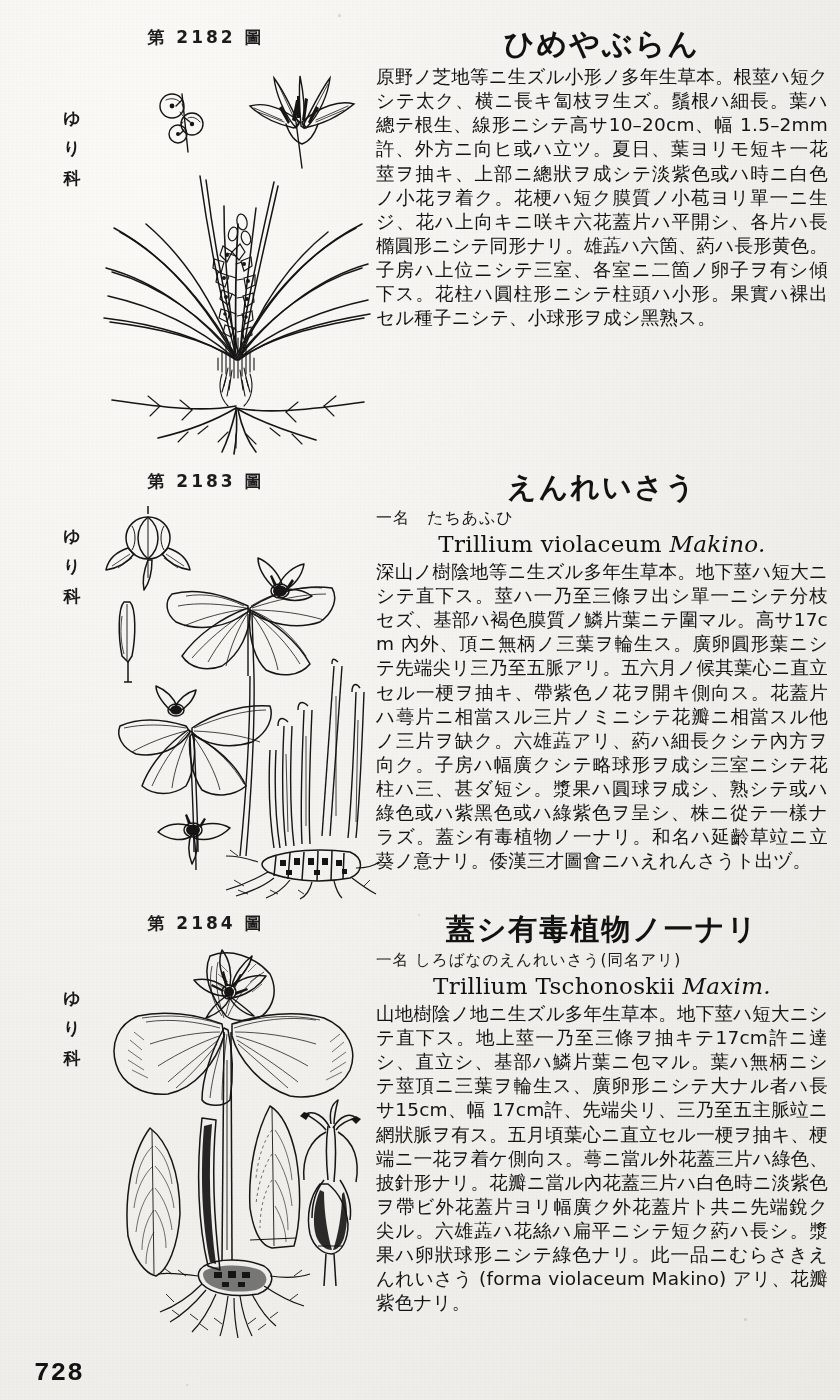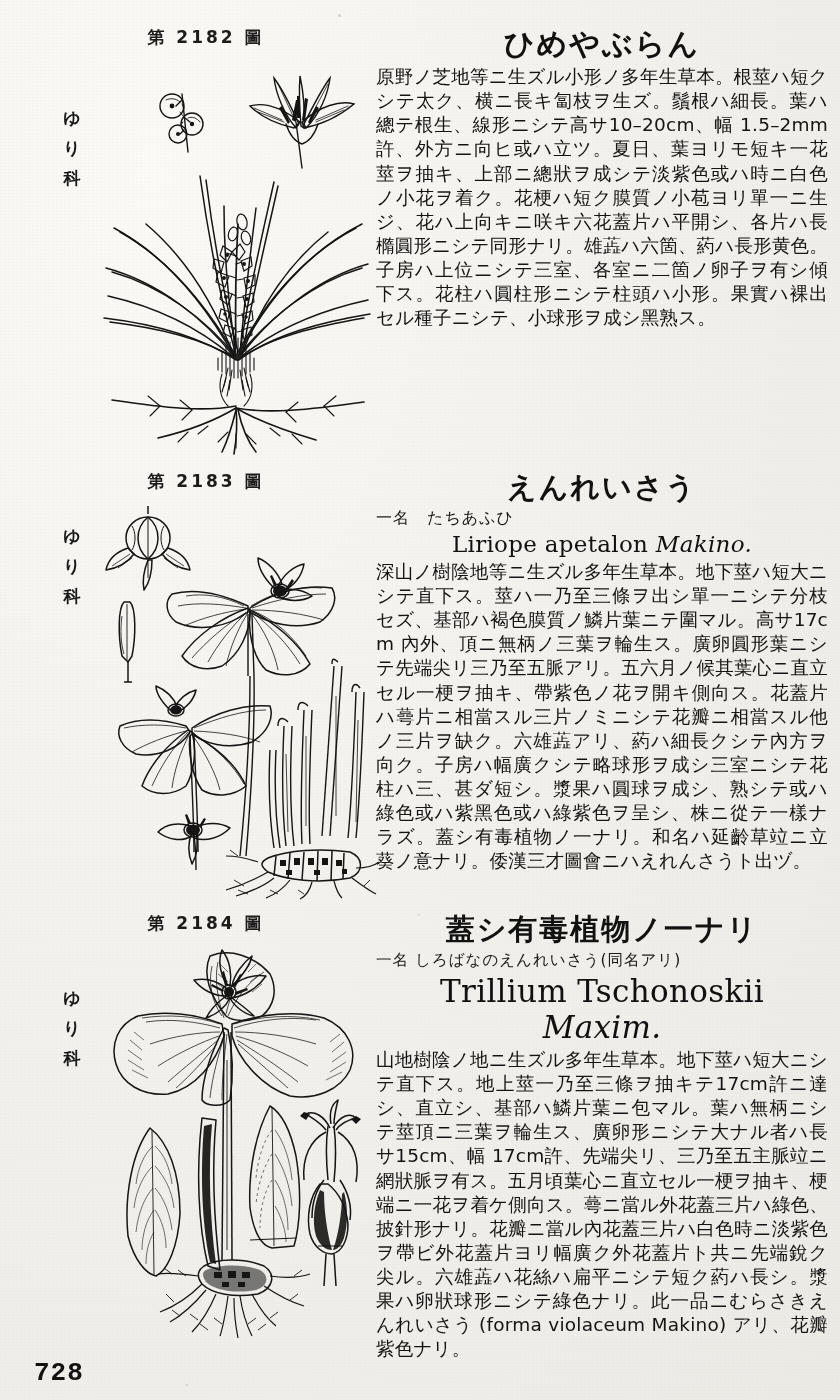--- a/index.html
+++ b/index.html
@@ -99,21 +99,21 @@
     text-justify:inter-character;
     letter-spacing:.2px;
     margin-top:3px;
     color:#131313;
     word-break:break-all;
   }
   #entry-1 .jp-name{font-size:30px;}
   #entry-1 .latin{font-size:24px;}
   #entry-2 .jp-name{font-size:29px;}
   #entry-3 .jp-name{font-size:29px;}
-  #entry-3 .latin{font-size:31px;}
+  #entry-3 .latin{font-size:23px;}
   #entry-3 .alias{font-size:15.5px;}
 
   .page-number{
     position:absolute;left:34px;bottom:12px;
     font-family:Liberation Mono, monospace;
     font-weight:700;
     font-size:26px;
     color:#121212;
     letter-spacing:1px;
   }
@@ -505,21 +505,21 @@
                 <path d="M140 360 L132 354"></path>
             </g>
           </g>
         </svg>
       </div>
     </div>
 
     <div class="txt-col">
       <div class="jp-name">えんれいさう</div>
       <div class="alias">一名　たちあふひ</div>
-      <div class="latin"><span>Liriope apetalon</span> <span class="auth">Makino.</span></div>
+      <div class="latin"><span>Trillium violaceum</span> <span class="auth">Makino.</span></div>
       <div class="body-text">深山ノ樹陰地等ニ生ズル多年生草本。地下莖ハ短大ニシテ直下ス。莖ハ一乃至三條ヲ出シ單一ニシテ分枝セズ、基部ハ褐色膜質ノ鱗片葉ニテ圍マル。高サ17cm 內外、頂ニ無柄ノ三葉ヲ輪生ス。廣卵圓形葉ニシテ先端尖リ三乃至五脈アリ。五六月ノ候其葉心ニ直立セル一梗ヲ抽キ、帶紫色ノ花ヲ開キ側向ス。花蓋片ハ蕚片ニ相當スル三片ノミニシテ花瓣ニ相當スル他ノ三片ヲ缺ク。六雄蕋アリ、葯ハ細長クシテ內方ヲ向ク。子房ハ幅廣クシテ略球形ヲ成シ三室ニシテ花柱ハ三、甚ダ短シ。漿果ハ圓球ヲ成シ、熟シテ或ハ綠色或ハ紫黑色或ハ綠紫色ヲ呈シ、株ニ從テ一樣ナラズ。蓋シ有毒植物ノ一ナリ。和名ハ延齡草竝ニ立葵ノ意ナリ。倭漢三才圖會ニハえれんさうト出ヅ。</div>
     </div>
   </div>
 
   <div class="entry" id="entry-3">
 
     <div class="fig-col">
       <div class="fig-caption">第 2184 圖</div>
       <div class="family-label">
         <span>ゆ</span>

